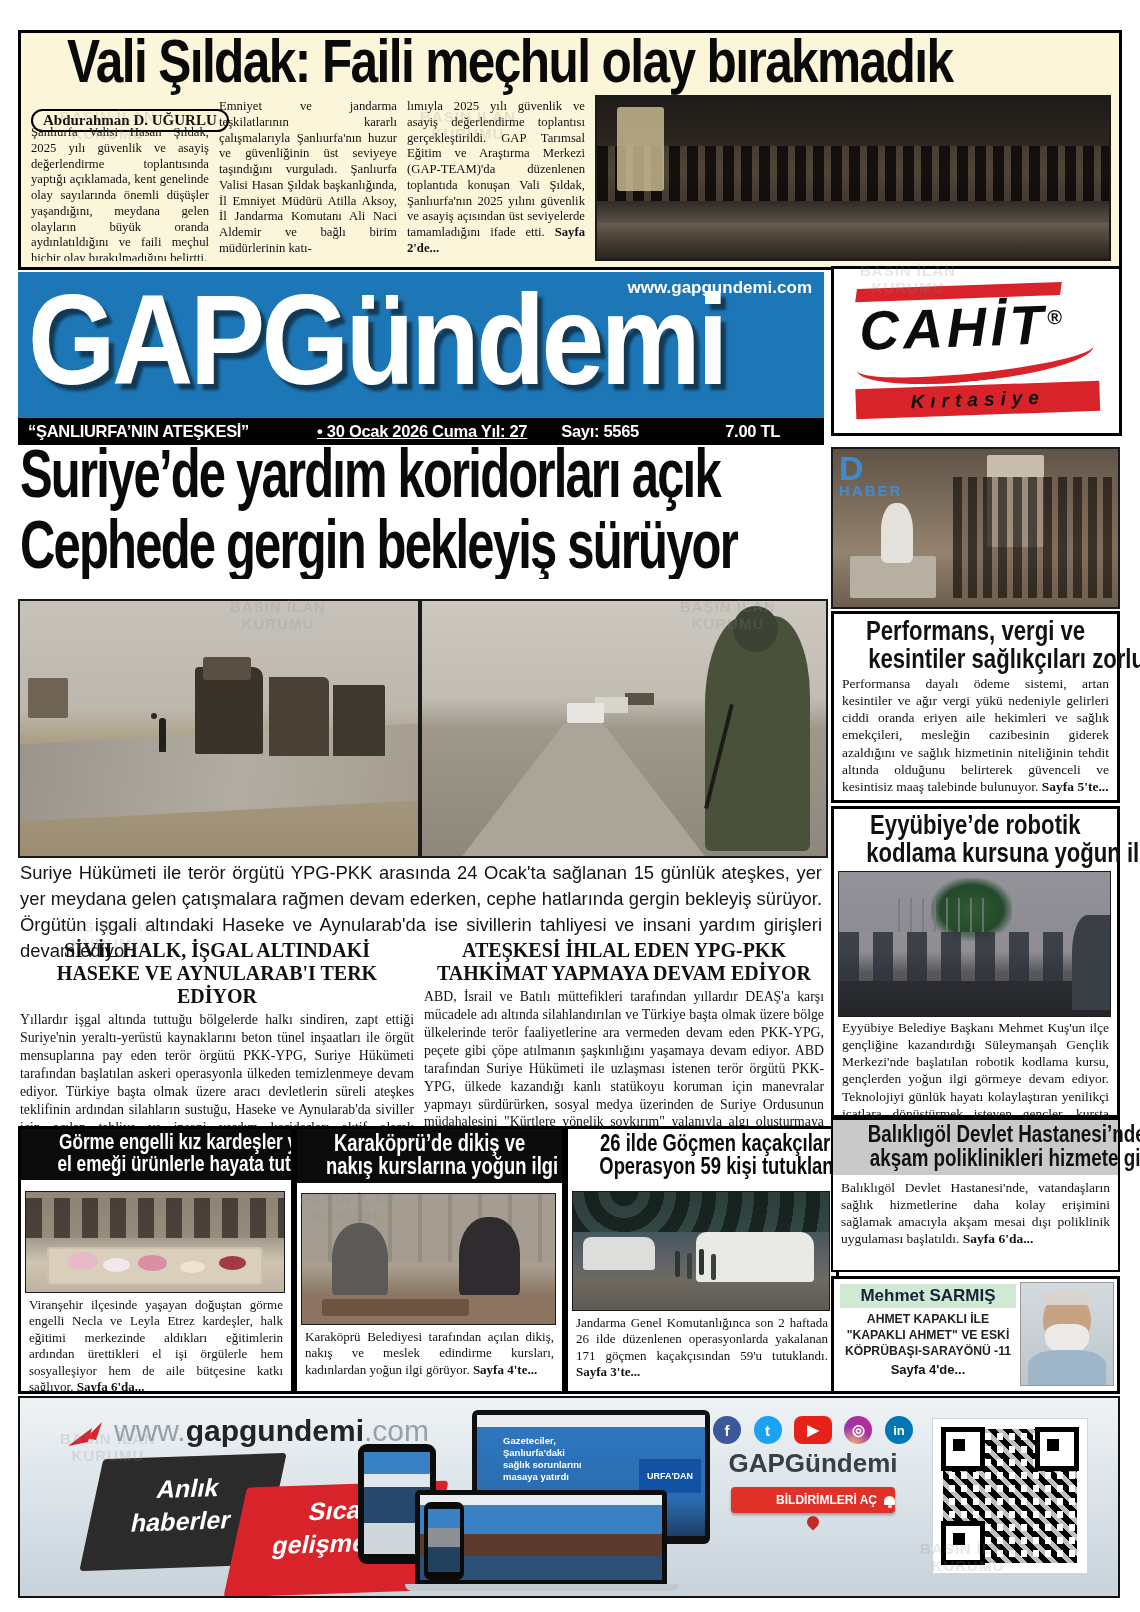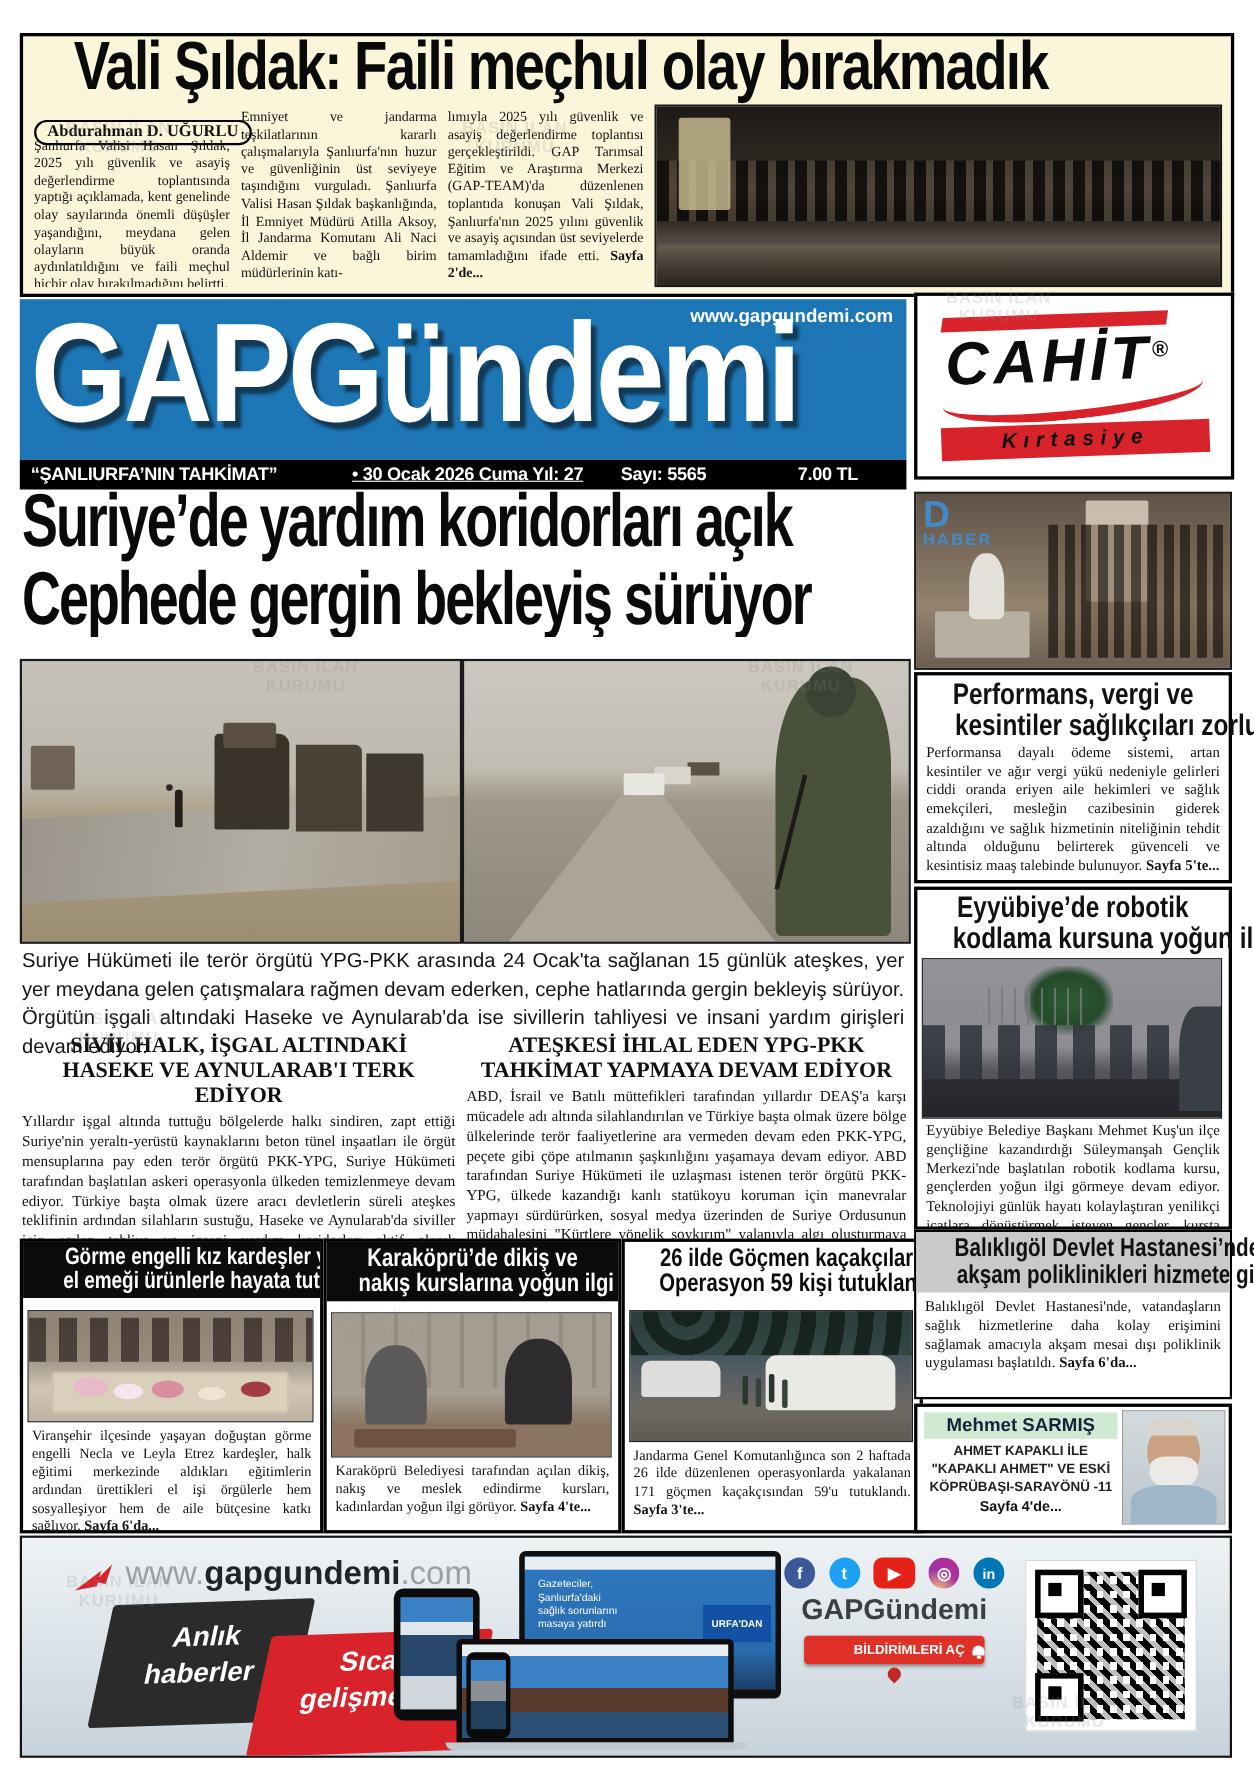--- a/index.html
+++ b/index.html
@@ -108,21 +108,21 @@
         <span>CAHİT</span><sup style="font-size:20px;letter-spacing:0;">®</sup>
       </div>
       <div class="abs" style="left:14px;top:62px;width:238px;height:38px;border-bottom:8px solid #d8232a;border-radius:50%;transform:rotate(-4deg);"></div>
       <div class="abs" style="left:12px;top:112px;width:244px;height:30px;background:#d8232a;display:flex;align-items:center;justify-content:center;">
         <span style="font-weight:bold;font-style:italic;font-size:19px;letter-spacing:6px;color:#111;">Kırtasiye</span>
       </div>
     </div>
   </div>
 
   <div class="dateline">
-    <span>“ŞANLIURFA’NIN TAHKİMAT”</span>
+    <span>“ŞANLIURFA’NIN ATEŞKESİ”</span>
     <span style="margin-left:68px;text-decoration:underline;">• 30  Ocak  2026 Cuma Yıl: 27</span>
     <span style="margin-left:34px;">Sayı:  5565</span>
     <span style="margin-left:auto;margin-right:34px;">7.00 TL</span>
   </div>
 
   <div class="abs" style="left:20px;top:438px;width:808px;overflow:hidden;">
     <span class="hl" style="font-size:68px;letter-spacing:-2.5px;transform:scaleX(.72);line-height:1.04;">Suriye’de yardım koridorları açık</span><br>
     <span class="hl" style="font-size:68px;letter-spacing:-2.5px;transform:scaleX(.72);line-height:1.04;">Cephede gergin bekleyiş sürüyor</span>
   </div>
 
@@ -269,21 +269,21 @@
       <span style="color:#9aa0a6;">www.</span><span style="color:#202328;font-weight:bold;">gapgundemi</span><span style="color:#9aa0a6;">.com</span>
     </div>
     <div class="tagshape pre" style="left:72px;top:58px;width:182px;height:96px;background:#2b2b2b;padding-top:16px;z-index:2;">Anlık
 haberler</div>
     <div class="tagshape pre" style="left:216px;top:86px;width:200px;height:100px;background:#d8232a;padding-top:10px;z-index:3;">Sıcak
 gelişmeler</div>
 
     <div class="abs" style="left:452px;top:12px;width:238px;height:134px;background:#101010;border-radius:6px;z-index:4;">
       <div class="devscreen" style="left:5px;top:5px;right:5px;bottom:8px;background:linear-gradient(180deg,#2e78c0 0%,#2a6cb0 70%,#1c3f65 100%);">
         <div style="height:12px;background:#e8edf2;"></div>
-        <div class="pre" style="color:#fff;font-weight:normal;font-size:9.5px;line-height:1.25;padding:8px 0 0 12px;">Gazeteciler,
+        <div class="pre" style="color:#fff;font-weight:bold;font-size:9.5px;line-height:1.25;padding:8px 0 0 26px;">Gazeteciler,
 Şanlıurfa'daki
 sağlık sorunlarını
 masaya yatırdı</div>
         <div class="abs" style="right:4px;top:44px;width:62px;height:34px;background:#1251a3;color:#fff;font-weight:bold;font-size:9px;display:flex;align-items:center;justify-content:center;">URFA'DAN</div>
       </div>
     </div>
     <div class="abs" style="left:545px;top:146px;width:44px;height:14px;background:#9aa3a9;z-index:3;"></div>
     <div class="abs" style="left:518px;top:160px;width:100px;height:7px;background:#b6bec4;border-radius:4px;z-index:3;"></div>
     <div class="abs" style="left:338px;top:46px;width:78px;height:120px;background:#0c0c0c;border-radius:9px;z-index:5;">
       <div class="devscreen" style="left:6px;top:8px;right:6px;bottom:10px;background:linear-gradient(180deg,#3a80c4 0 22%,#dfe6ec 22% 34%,#27486b 34% 70%,#cfd6dc 70% 100%);"></div>

